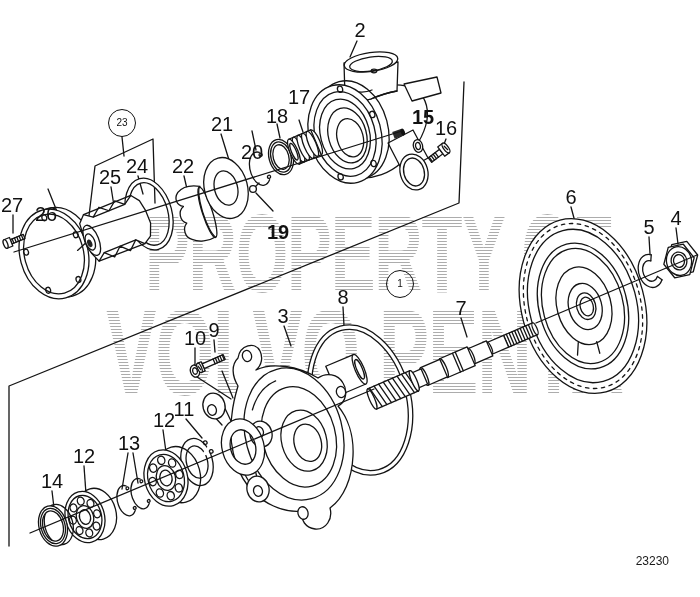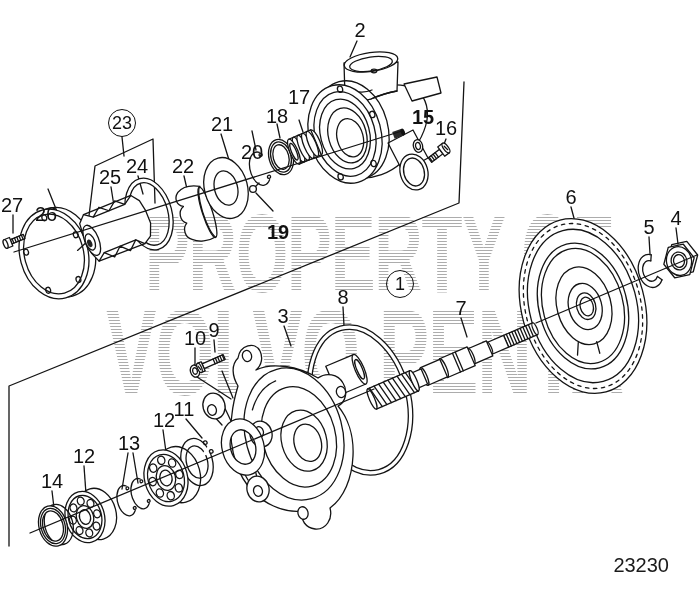--- a/index.html
+++ b/index.html
@@ -16,22 +16,22 @@
   .wm2{left:106px;top:283px;font-size:122px;transform:scaleX(.62);}
   svg.art{position:absolute;left:0;top:0;z-index:1;}
   svg.art *{vector-effect:none;}
   .ln{stroke:var(--line,#141414);fill:none;stroke-width:1.3;stroke-linecap:round;stroke-linejoin:round;}
   .fw{stroke:var(--line,#141414);fill:#fff;stroke-width:1.3;stroke-linecap:round;stroke-linejoin:round;}
   
   #callouts{position:absolute;left:0;top:0;width:100%;height:100%;z-index:2;pointer-events:none;}
   .callout{position:absolute;transform:translate(-50%,-50%);font-size:20px;color:#111;
            font-family:"Liberation Sans",sans-serif;line-height:1;}
   .callout.circled{width:26px;height:26px;border:1.7px solid #111;border-radius:50%;
-           display:flex;align-items:center;justify-content:center;font-size:18px;background:transparent;text-align:right;}
-  .drawing-number{position:absolute;right:31px;top:554px;font-size:20px;color:#1a1a1a;z-index:2;}
+           display:flex;align-items:center;justify-content:center;font-size:10px;background:transparent;text-align:right;}
+  .drawing-number{position:absolute;right:31px;top:554px;font-size:12px;color:#1a1a1a;z-index:2;}
 </style>
 </head>
 <body>
 
 <div class="stage">
 
   <div class="wm wm1">PROPERTY OF</div>
   <div class="wm wm2">VOLVO PENTA</div>
 
   <svg class="art" width="700" height="597" viewBox="0 0 700 597">

